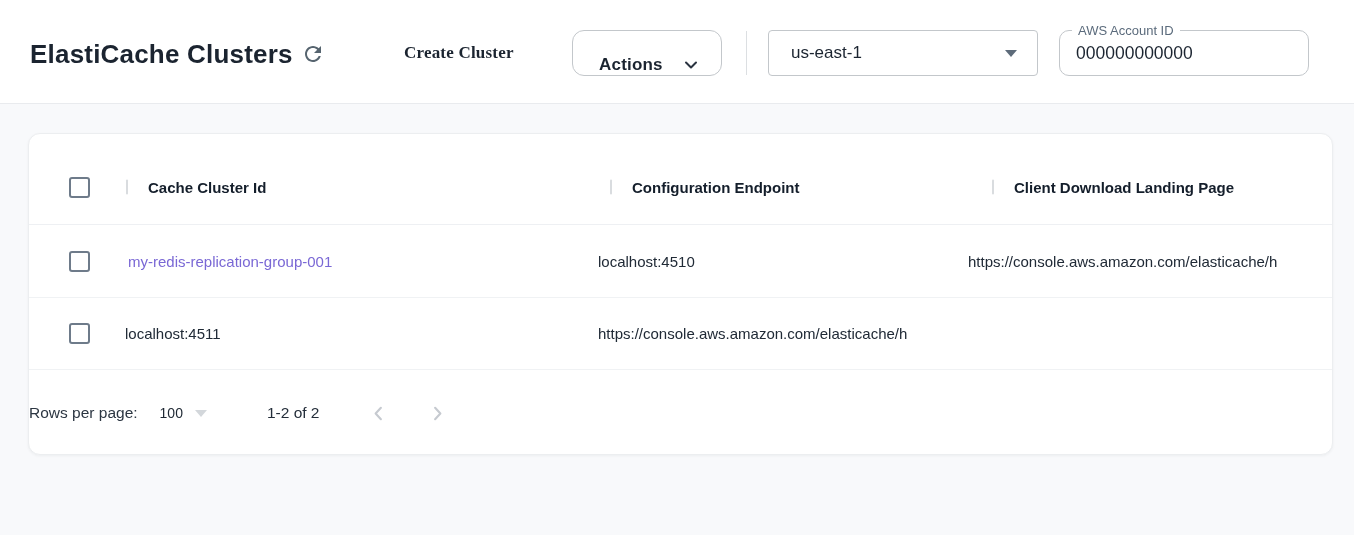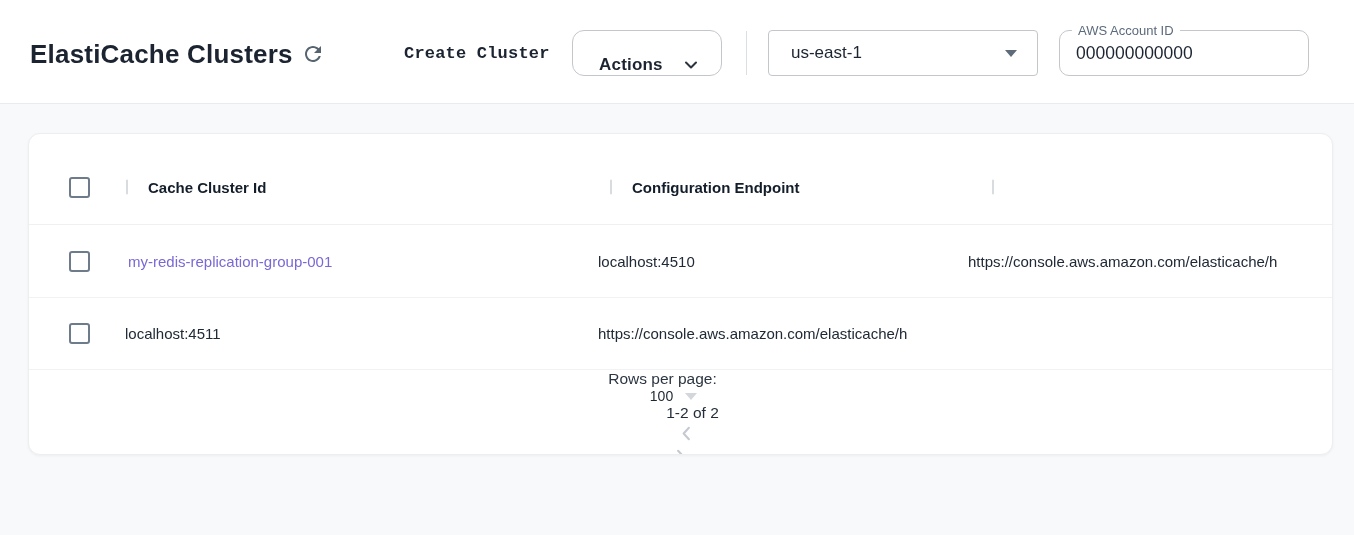--- a/index.html
+++ b/index.html
@@ -32,21 +32,21 @@
   }
   .refresh-btn{
     position:absolute;left:301px;top:41px;width:26px;height:26px;
     border:none;background:transparent;cursor:pointer;padding:0;
     color:var(--icon-muted);
   }
   .refresh-btn svg{width:24px;height:24px;fill:currentColor;}
   .create-btn{
     position:absolute;left:404px;top:36px;height:34px;
     border:none;background:transparent;cursor:pointer;
-    font-family:Liberation Mono, monospace;font-size:17px;font-weight:700;letter-spacing:.2px;
+    font-family:Liberation Serif, serif;font-size:17px;font-weight:700;letter-spacing:.2px;
     color:var(--text-primary);white-space:nowrap;
   }
   .actions-btn{
     position:absolute;left:572px;top:30px;width:150px;height:46px;
     background:#fff;border:1px solid var(--control-border);border-radius:12px;
     display:flex;align-items:flex-end;padding:0 20px 0 26px;cursor:pointer;
     font-family:inherit;font-size:17px;font-weight:700;letter-spacing:.2px;
     color:var(--text-primary);
   }
   .actions-btn .chev{margin-left:auto;color:#2a3340;display:flex;}
@@ -105,21 +105,21 @@
     background:#fff;cursor:pointer;display:inline-block;flex:none;
   }
   .trow{height:73px;border-bottom:1px solid #f0f2f4;font-size:15px;color:#202a36;}
   .trow.last{height:72px;}
   .td{padding-left:12px;white-space:nowrap;overflow:hidden;}
   .td.first{padding-left:15px;}
   .cluster-link{color:var(--link);text-decoration:none;cursor:pointer;}
   
   .pagination{
     height:86px;display:flex;align-items:center;justify-content:flex-start;
-    padding-right:36px;font-size:15.5px;color:#242e3a;flex-direction:column;
+    padding-right:36px;font-size:15.5px;color:#242e3a;
   }
   .rpp-label{color:#2c3642;}
   .rpp-select{
     display:flex;align-items:center;margin-left:22px;cursor:pointer;
     background:transparent;border:none;font-family:inherit;
   }
   .rpp-value{font-size:14px;color:#1d2732;}
   .rpp-caret{
     width:0;height:0;margin-left:12px;
     border-left:6px solid transparent;border-right:6px solid transparent;
@@ -181,20 +181,21 @@
     <div class="th first">
       <span class="col-sep" style="left:1px;"></span>
       <span>Cache Cluster Id</span>
     </div>
     <div class="th">
       <span class="col-sep"></span>
       <span>Configuration Endpoint</span>
     </div>
     <div class="th">
       <span class="col-sep"></span>
+      <span>Client Download Landing Page</span>
     </div>
   </div>
 
   <div class="grid-row trow">
     <div class="checkbox-cell">
       <span class="checkbox" role="checkbox" aria-checked="false"></span>
     </div>
     <div class="td first">
       <a class="cluster-link">my-redis-replication-group-001</a>
     </div>

